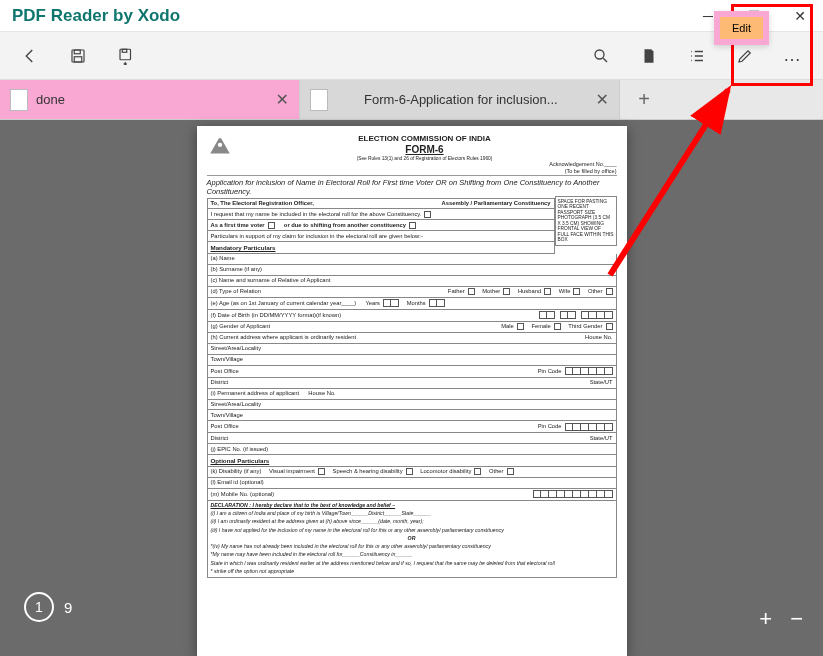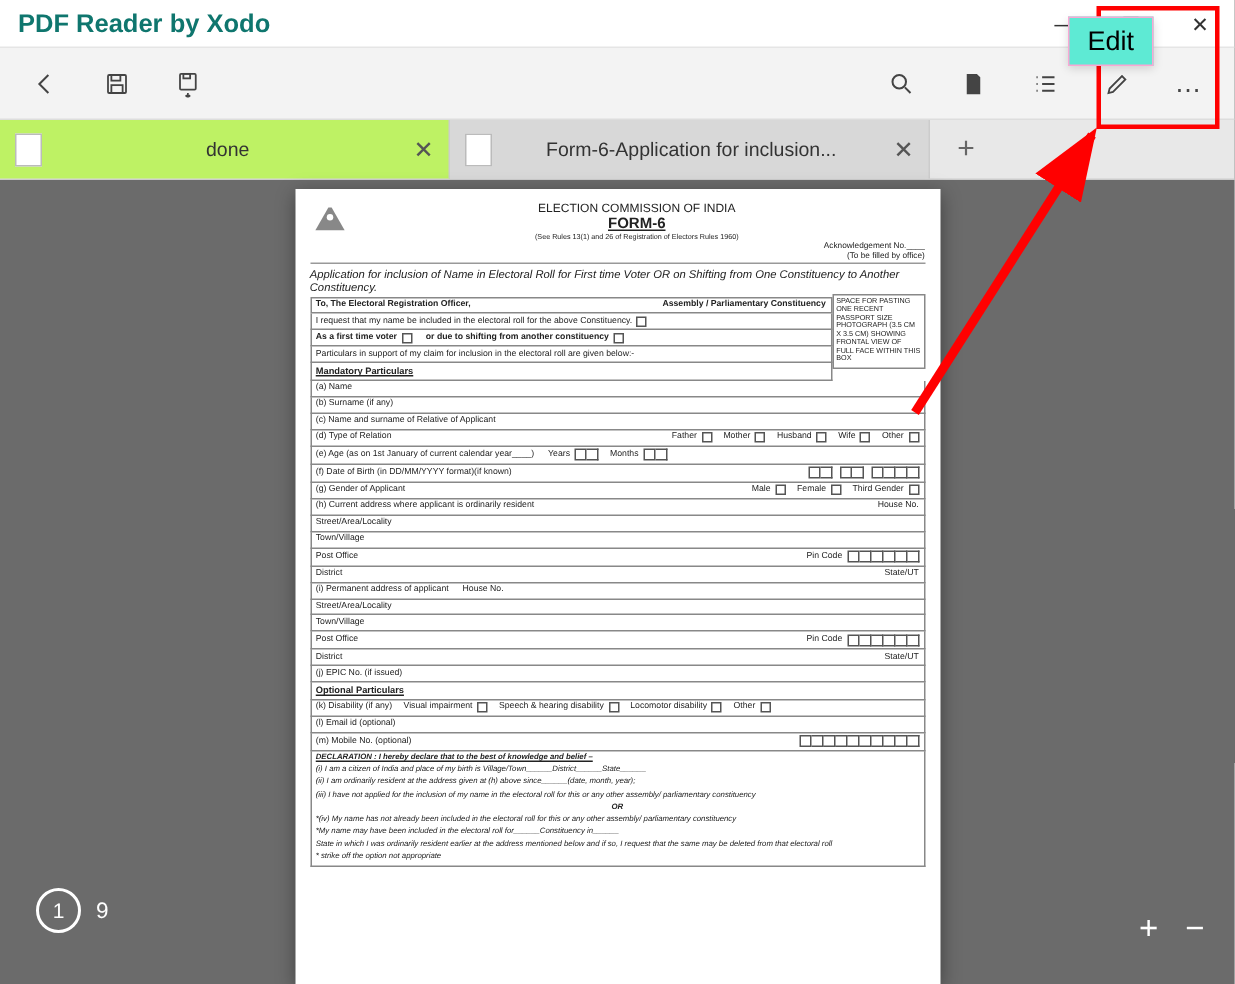--- a/index.html
+++ b/index.html
@@ -10,52 +10,52 @@
 .titlebar-right { margin-left: auto; display: flex; }
 .win-ctrl { width: 46px; height: 32px; display: flex; align-items: center; justify-content: center; font-size: 14px; color: #333; }
 
 .toolbar { height: 48px; background: #f3f3f3; display: flex; align-items: center; padding: 0 8px; border-bottom: 1px solid #ddd; gap: 4px; }
 .tool-btn { width: 44px; height: 44px; display: flex; align-items: center; justify-content: center; color: #444; }
 .tool-btn svg { width: 18px; height: 18px; }
 .tool-sep { flex: 1; }
 
 .tabs { height: 40px; background: #e8e8e8; display: flex; border-bottom: 1px solid #ccc; }
 .tab { display: flex; align-items: center; padding: 0 10px; border-right: 1px solid #ccc; gap: 8px; font-size: 13px; color: #333; min-width: 0; }
-.tab.inactive { background: #bef264; width: 300px; text-align: center; }
+.tab.inactive { background: #f9a8d4; width: 300px; }
 .tab.active { background: #d8d8d8; width: 320px; gap: 36px; }
 .tab-icon { width: 18px; height: 22px; background: #fff; border: 1px solid #bbb; flex-shrink: 0; }
 .tab-label { flex: 1; white-space: nowrap; overflow: hidden; text-overflow: ellipsis; }
 .tab-close { font-size: 16px; color: #555; }
 .tab-add { width: 48px; display: flex; align-items: center; justify-content: center; font-size: 20px; color: #666; }
 
 .viewer { position: absolute; top: 120px; left: 0; right: 0; bottom: 0; background: #6b6b6b; display: flex; justify-content: center; }
 .page { width: 430px; background: #fff; margin-top: 6px; box-shadow: 0 3px 12px rgba(0,0,0,.4); padding: 8px 10px; font-size: 6.2px; color: #222; line-height: 1.2; }
 .page-header { text-align: center; }
 .page-header .logo { float: left; width: 26px; height: 26px; }
-.page-header .t1 { font-size: 8px; font-weight: 400; }
+.page-header .t1 { font-size: 8px; font-weight: 700; }
 .page-header .t2 { font-size: 10px; font-weight: 700; text-decoration: underline; }
 .page-header .ack { text-align: right; font-size: 5.5px; }
 .app-title { font-style: italic; font-weight: 400; font-size: 7.5px; border-top: 1px solid #999; padding-top: 2px; }
 .form-row { border: 1px solid #888; border-top: none; padding: 1.5px 3px; display: flex; align-items: center; gap: 3px; font-size: 5.8px; min-height: 10px; }
 .form-row.first { border-top: 1px solid #888; margin-top: 2px; }
 .form-row .lbl { white-space: nowrap; }
 .form-row .field { flex: 1; }
 .section-hdr { font-weight: 700; text-decoration: underline; font-size: 6.2px; }
 .chk { display: inline-block; width: 7px; height: 7px; border: 1px solid #555; vertical-align: middle; }
 .mini-boxes { display: inline-flex; gap: 0; }
 .mini-boxes span { width: 8px; height: 8px; border: 1px solid #555; border-left: none; }
 .mini-boxes span:first-child { border-left: 1px solid #555; }
 .photo-box { float: right; width: 62px; border: 1px solid #888; font-size: 4.8px; padding: 2px; text-align: left; line-height: 1.15; min-height: 50px; }
 .decl { font-size: 5.2px; font-style: italic; padding: 1px 0; }
 
 .pagebadge { position: absolute; left: 24px; bottom: 34px; display: flex; align-items: center; gap: 10px; color: #fff; font-size: 15px; }
 .pagebadge .circle { width: 30px; height: 30px; border: 2px solid #fff; border-radius: 50%; display: flex; align-items: center; justify-content: center; font-size: 14px; }
 .zoom { position: absolute; right: 20px; bottom: 24px; display: flex; gap: 18px; color: #fff; font-size: 22px; font-weight: 300; }
 
-.tooltip { position: absolute; top: 11px; right: 54px; background: #5eead4; border: 1px solid #f9a8d4; padding: 5px 12px; font-size: 18px; box-shadow: 0 2px 6px rgba(0,0,0,.15); z-index: 10; }
+.tooltip { position: absolute; top: 11px; right: 54px; background: #fdba74; border: 6px solid #f9a8d4; padding: 5px 12px; font-size: 11px; box-shadow: 0 2px 6px rgba(0,0,0,.15); z-index: 10; }
 .highlight-box { position: absolute; top: 4px; right: 10px; width: 82px; height: 82px; border: 3px solid #ff0000; z-index: 5; pointer-events: none; }
 .arrow-svg { position: absolute; top: 75px; left: 580px; z-index: 6; pointer-events: none; }
 </style>
 </head>
 <body>
 
 <div class="titlebar">
   <span class="titlebar-title">PDF Reader by Xodo</span>
   <div class="titlebar-right">
     <div class="win-ctrl">─</div>

